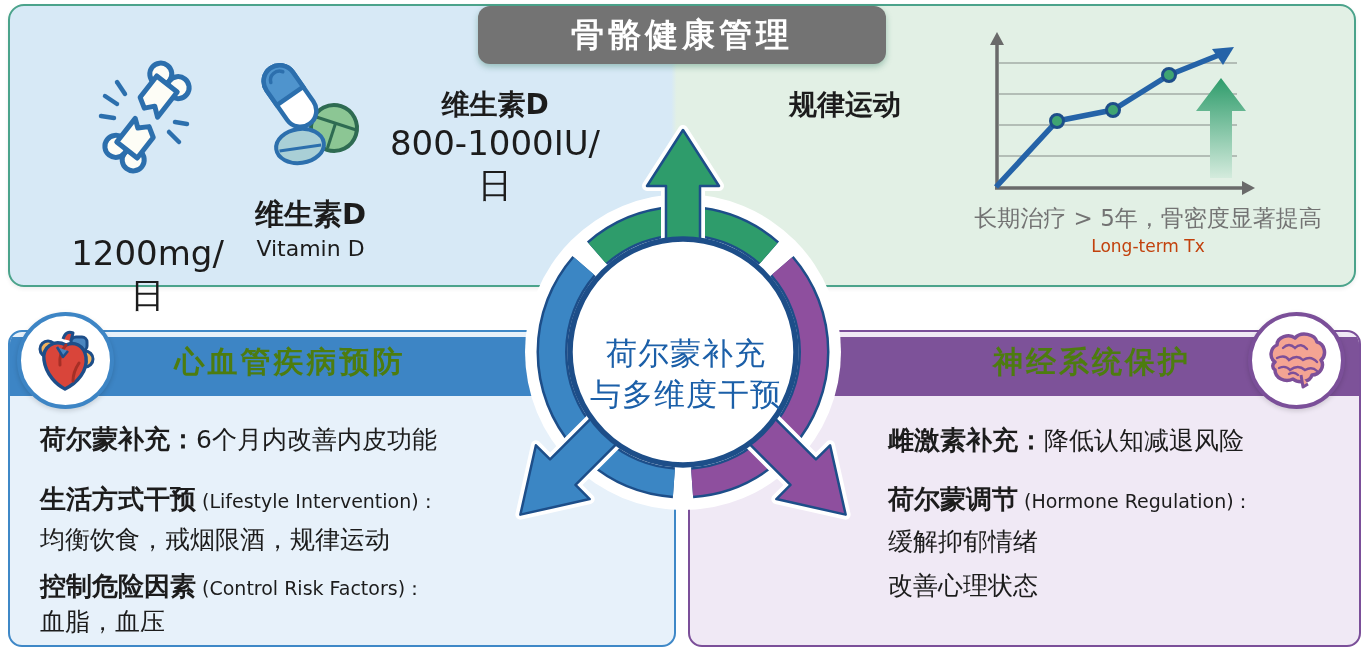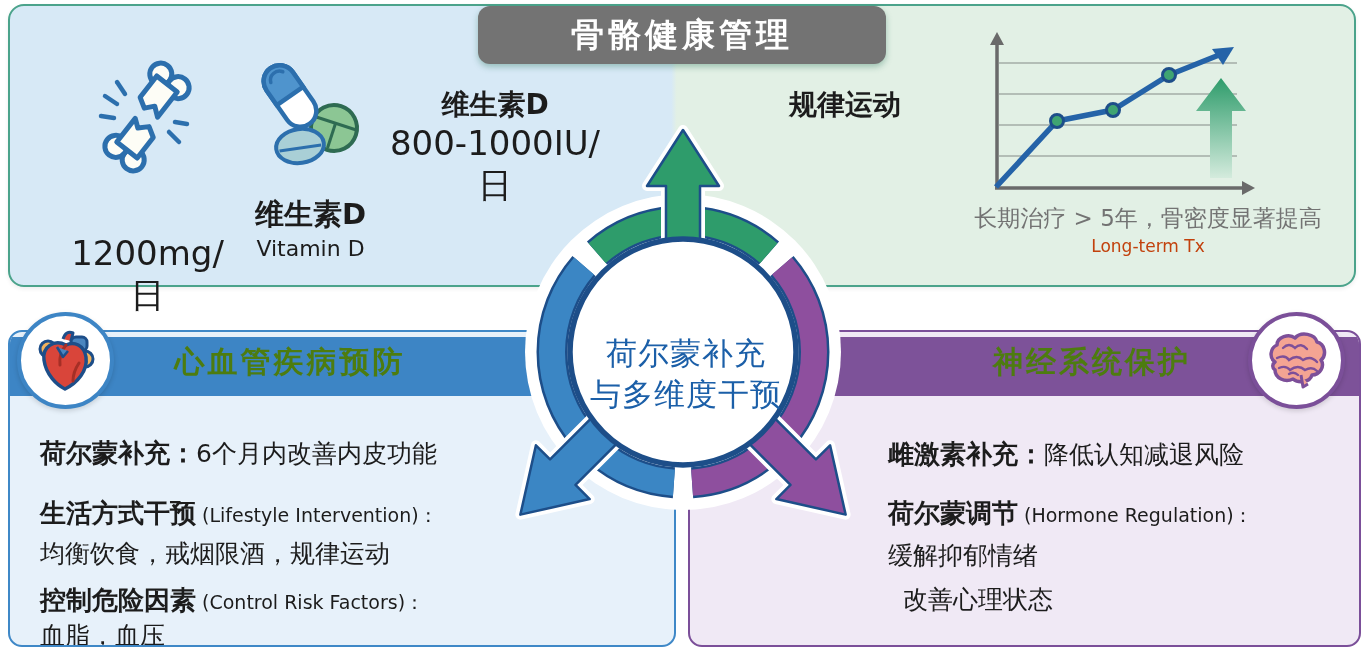--- a/index.html
+++ b/index.html
@@ -25,21 +25,21 @@
   
   .panel-bl{position:absolute;left:8px;top:330px;width:664px;height:313px;
      border:2.5px solid #3f88c7;border-radius:14px;background:#e7f1fa;overflow:hidden;}
   .panel-br{position:absolute;left:688px;top:330px;width:669px;height:313px;
      border:2.5px solid #7b4f99;border-radius:14px;background:#f0e9f5;overflow:hidden;}
   .band{position:absolute;left:0;right:0;top:5px;height:59px;}
   .band-blue{background:#3d85c5;}
   .band-purple{background:#7d5299;}
   .band-title{position:absolute;top:0;height:59px;line-height:59px;text-align:center;
      color:#4d7c0f;font-size:30px;font-weight:bold;letter-spacing:3px;}
-  .row{position:absolute;white-space:nowrap;font-size:25px;margin-top:14px;}
+  .row{position:absolute;white-space:nowrap;font-size:25px;}
   .row b{font-size:26px;}
   .row .en{font-size:19px;font-weight:normal;}
   .circ{position:absolute;width:89px;height:89px;border-radius:50%;background:#fff;z-index:3;
      display:flex;align-items:center;justify-content:center;box-shadow:0 2px 5px rgba(0,0,0,.15);}
   .circ-heart{left:17px;top:312px;border:4px solid #3d85c5;}
   .circ-brain{left:1248px;top:312px;border:4px solid #7b4f99;}
   
   .hub{position:absolute;left:453px;top:122px;width:460px;height:460px;z-index:4;}
   .hub-text{position:absolute;left:536px;top:310px;width:300px;z-index:5;text-align:center;
      color:#1b5fa8;font-weight:normal;font-size:31px;line-height:41px;letter-spacing:1px;margin-top:23px;}
@@ -160,21 +160,21 @@
       <path d="M24,20 l6,10 5,-6" fill="#4a86c0" stroke="#1d4e89" stroke-width="2.5" stroke-linejoin="round"></path>
     </svg>
   </div>
 
   <div class="panel-br">
     <div class="band band-purple"></div>
     <div class="band-title" style="left:132px;width:540px;">神经系统保护</div>
     <div class="row" style="left:198px;top:91px;"><b>雌激素补充：</b><span>降低认知减退风险</span></div>
     <div class="row" style="left:198px;top:150px;"><b>荷尔蒙调节</b><b class="en"> (Hormone Regulation)：</b></div>
     <div class="row" style="left:198px;top:193px;">缓解抑郁情绪</div>
-    <div class="row" style="left:213px;top:237px;">改善心理状态</div>
+    <div class="row" style="left:198px;top:237px;">改善心理状态</div>
   </div>
   <div class="circ circ-brain">
     <svg width="68" height="66" viewBox="0 0 68 66">
       <path d="M12,34 C6,30 7,20 14,17 C14,9 26,5 32,10 C38,3 52,6 54,14 C62,16 64,27 58,32 C62,38 57,47 49,47 C47,54 36,56 30,51 C22,55 12,50 12,42 C9,40 9,36 12,34 Z" fill="#f4a493" stroke="#7d4f99" stroke-width="3.5" stroke-linejoin="round"></path>
       <path d="M38,47 l2,12 5,-3" fill="#f4a493" stroke="#7d4f99" stroke-width="3" stroke-linejoin="round"></path>
       <g fill="none" stroke="#7d4f99" stroke-width="2.4" stroke-linecap="round">
         <path d="M20,20 q6,-6 12,0 q6,-6 12,1"></path>
         <path d="M14,30 q8,-4 12,2 q8,-6 14,0 q8,-5 14,2"></path>
         <path d="M16,40 q7,-3 11,2 q8,-6 15,0 q7,-4 12,1"></path>
         <path d="M26,46 q5,-3 9,1"></path>

